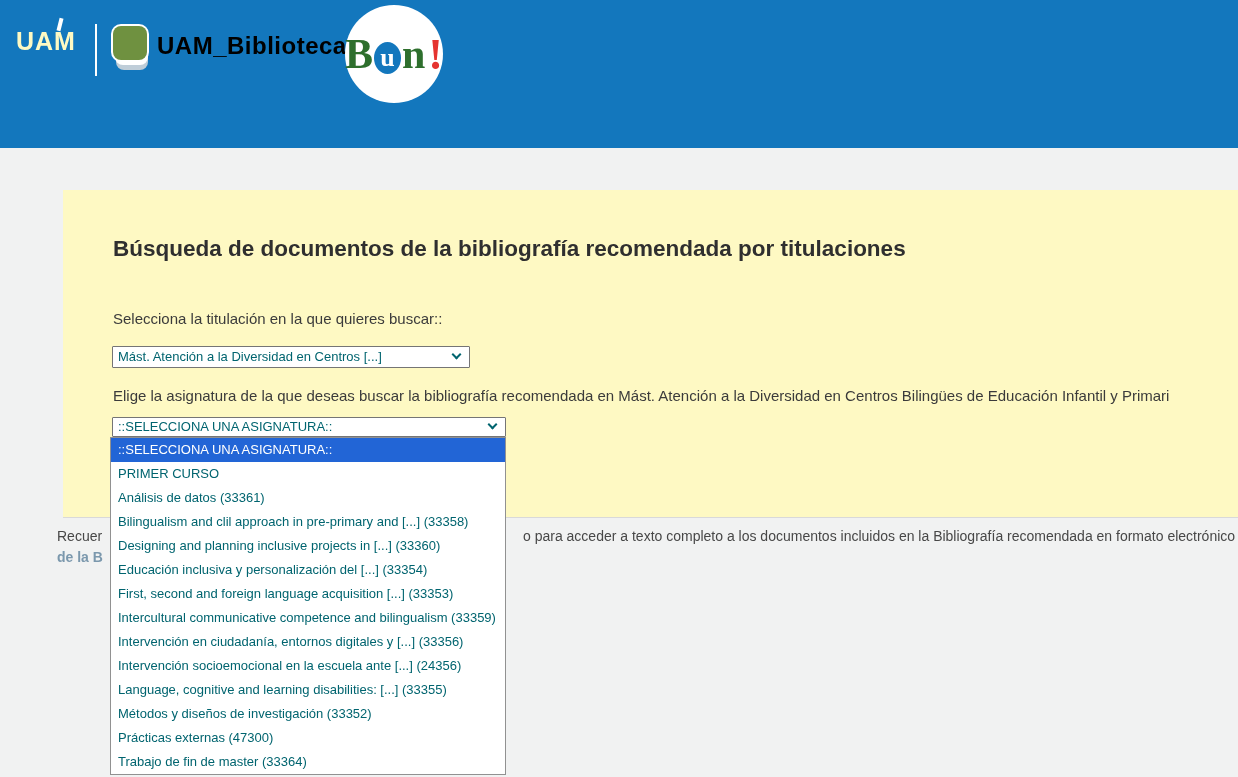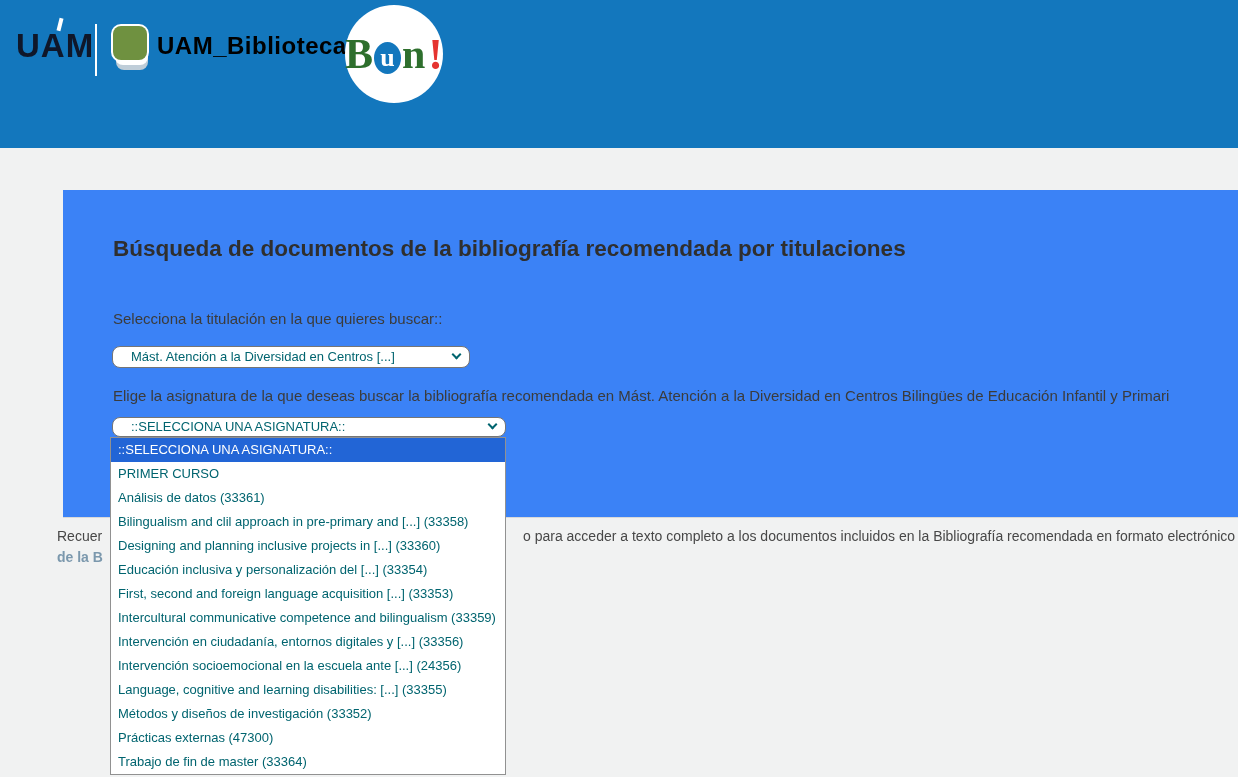--- a/index.html
+++ b/index.html
@@ -2,44 +2,44 @@
 <html><head>
 <meta charset="utf-8">
 <style>
   * { margin:0; padding:0; box-sizing:border-box; }
   html,body { width:1238px; height:777px; }
   body { font-family:"Liberation Sans", sans-serif; background:#fff; }
   .page { position:relative; width:1238px; height:777px; overflow:hidden; background:#f1f2f2; }
 
   
   .header { position:absolute; left:0; top:0; width:1238px; height:148px; background:#1377bd; }
-  .uam-logo { position:absolute; left:16px; top:27px; color:#0f172a; font-size:33px; font-weight:bold; letter-spacing:1px; }
+  .uam-logo { position:absolute; left:16px; top:27px; color:#fef9c3; font-size:25px; font-weight:bold; letter-spacing:1px; }
   .uam-accent { position:absolute; left:42px; top:-9px; width:4px; height:13px; background:#fff; transform:rotate(14deg); }
   .header-divider { position:absolute; left:95px; top:24px; width:2px; height:52px; background:#fff; }
   .book-icon { position:absolute; left:112px; top:26px; width:40px; height:48px; }
   .book-icon .layer3 { position:absolute; left:4px; top:12px; width:32px; height:32px; border-radius:8px; background:#bfcdd8; }
   .book-icon .layer2 { position:absolute; left:3px; top:6px; width:33px; height:33px; border-radius:8px; background:#fff; }
   .book-icon .layer1 { position:absolute; left:1px; top:0; width:34px; height:34px; border-radius:8px; background:#6f9140; box-shadow:0 0 0 2px #fff; }
   .brand-title { position:absolute; left:157px; top:32px; color:#000000; font-size:24px; font-weight:bold; letter-spacing:0.5px; }
   .bun-logo { position:absolute; left:345px; top:5px; width:98px; height:98px; background:#fff; border-radius:50%;
               display:flex; align-items:center; justify-content:center; font-family:"Liberation Serif", serif; font-weight:bold; }
   .bun-b, .bun-n { color:#2e6f2d; font-size:42px; }
   .bun-u-circle { width:32px; height:32px; border-radius:50%; background:#1377bd; color:#fff; font-size:26px;
                   display:flex; align-items:center; justify-content:center; transform:translateY(4px); margin:0 1px; }
   .bun-exclaim { color:#e53430; font-size:44px; margin-left:3px; }
 
   
-  .card { position:absolute; left:63px; top:190px; width:1175px; height:328px; background:#3b82f6; border-bottom:1px solid #d9d9d9; }
+  .card { position:absolute; left:63px; top:190px; width:1175px; height:328px; background:#fef9c3; border-bottom:1px solid #d9d9d9; }
   .page-title { position:absolute; left:50px; top:46px; font-size:22.5px; font-weight:bold; color:#2f2f2f; white-space:nowrap; }
   .field-label { position:absolute; font-size:15px; color:#3b3b3b; white-space:nowrap; }
   .lbl-titulacion { left:50px; top:120px; }
   .lbl-asignatura { left:50px; top:197px;text-align:center; }
 
-  .fake-select { position:absolute; background:#fff; border:1px solid #757575; border-radius:8px;
-                 color:#00646f; font-size:13px; padding-left:18px; white-space:nowrap; overflow:hidden; }
+  .fake-select { position:absolute; background:#fff; border:1px solid #757575; border-radius:1px;
+                 color:#00646f; font-size:13px; padding-left:5px; white-space:nowrap; overflow:hidden; }
   .sel-titulacion { left:49px; top:156px; width:358px; height:22px; line-height:20px; }
   .sel-asignatura { left:49px; top:227px; width:394px; height:20px; line-height:18px; }
   .chev { position:absolute; right:9px; width:7px; height:7px; border-right:2px solid #00646f; border-bottom:2px solid #00646f;
           transform:rotate(45deg); }
   .sel-titulacion .chev { top:4px; }
   .sel-asignatura .chev { top:3px; }
 
   
   .listbox { position:absolute; left:110px; top:437px; width:396px; background:#fff; border:1px solid #919191; z-index:5; }
   .opt { height:24px; line-height:24px; padding-left:7px; font-size:13px; color:#00646f; white-space:nowrap; overflow:hidden; }

